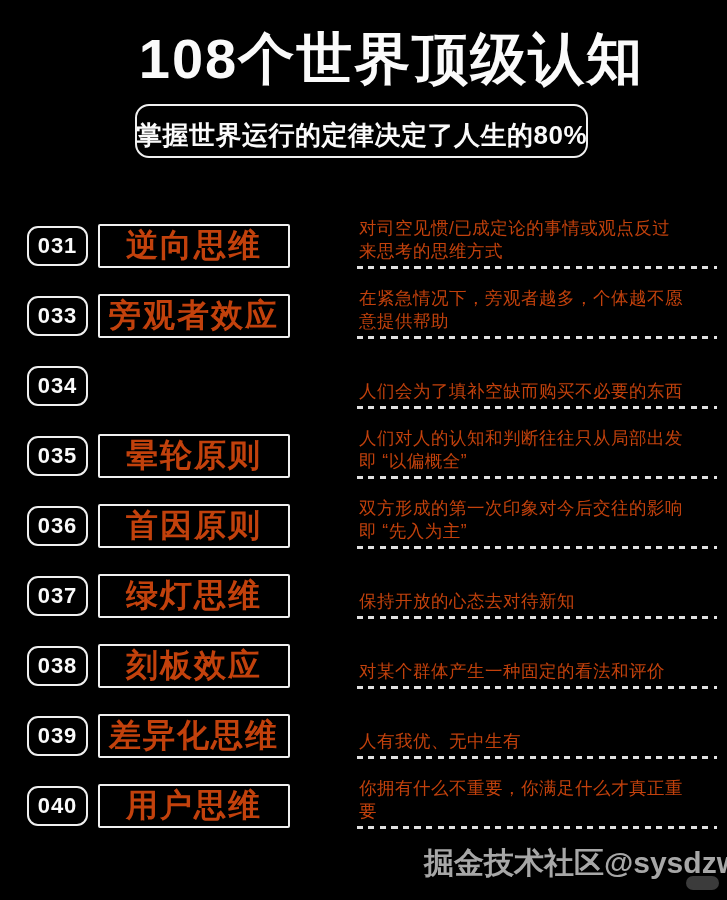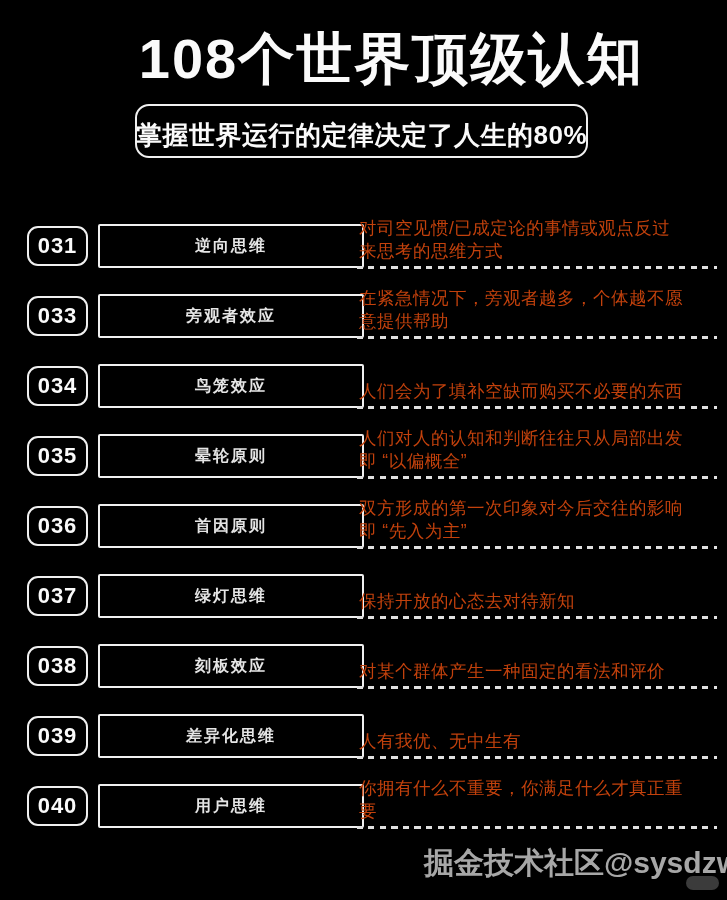--- a/index.html
+++ b/index.html
@@ -66,32 +66,32 @@
     justify-content: center;
     font-size: 22px;
     font-weight: 600;
     letter-spacing: 1px;
     color: #fafafa;
   }
   .term-box {
     position: absolute;
     left: 98px;
     top: 24px;
-    width: 266px;
+    width: 192px;
     height: 44px;
     border: 2.5px solid #f0f0f0;
     border-radius: 2px;
     box-sizing: border-box;
     display: flex;
     align-items: center;
     justify-content: center;
-    font-size: 16px;
+    font-size: 32px;
     font-weight: 600;
     letter-spacing: 2px;
-    color: #e5e5e5;
+    color: #c2410c;
   }
   .desc {
     position: absolute;
     left: 359px;
     width: 357px;
     top: 0;
     height: 63px;
     display: flex;
     align-items: flex-end;
   }
@@ -162,21 +162,20 @@
       <div class="term-box">旁观者效应</div>
       <div class="desc">
           <span class="desc-text">在紧急情况下，旁观者越多，个体越不愿
 意提供帮助</span>
         </div>
       <div class="dash"></div>
     </div>
 
     <div class="row">
       <div class="num-box">034</div>
-      <div class="term-box">鸟笼效应</div>
       <div class="desc">
           <span class="desc-text">人们会为了填补空缺而购买不必要的东西</span>
         </div>
       <div class="dash"></div>
     </div>
 
     <div class="row">
       <div class="num-box">035</div>
       <div class="term-box">晕轮原则</div>
       <div class="desc">

